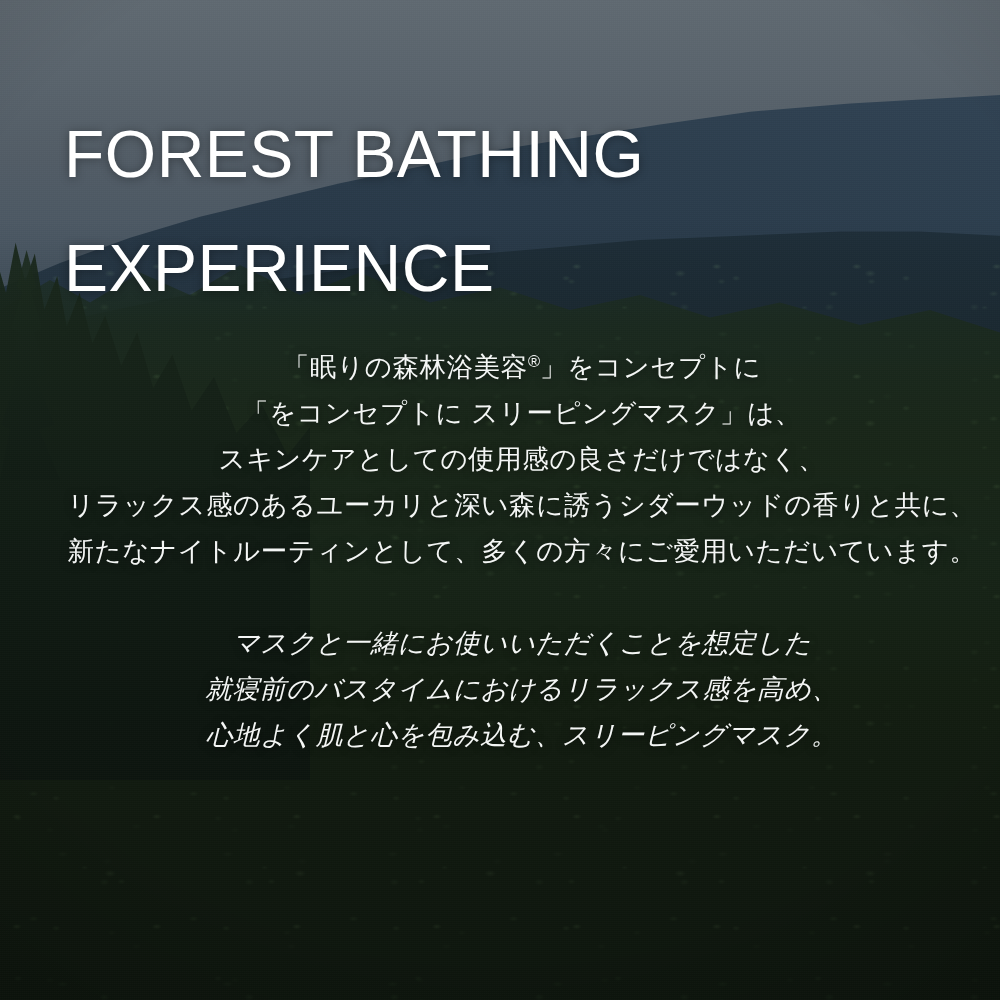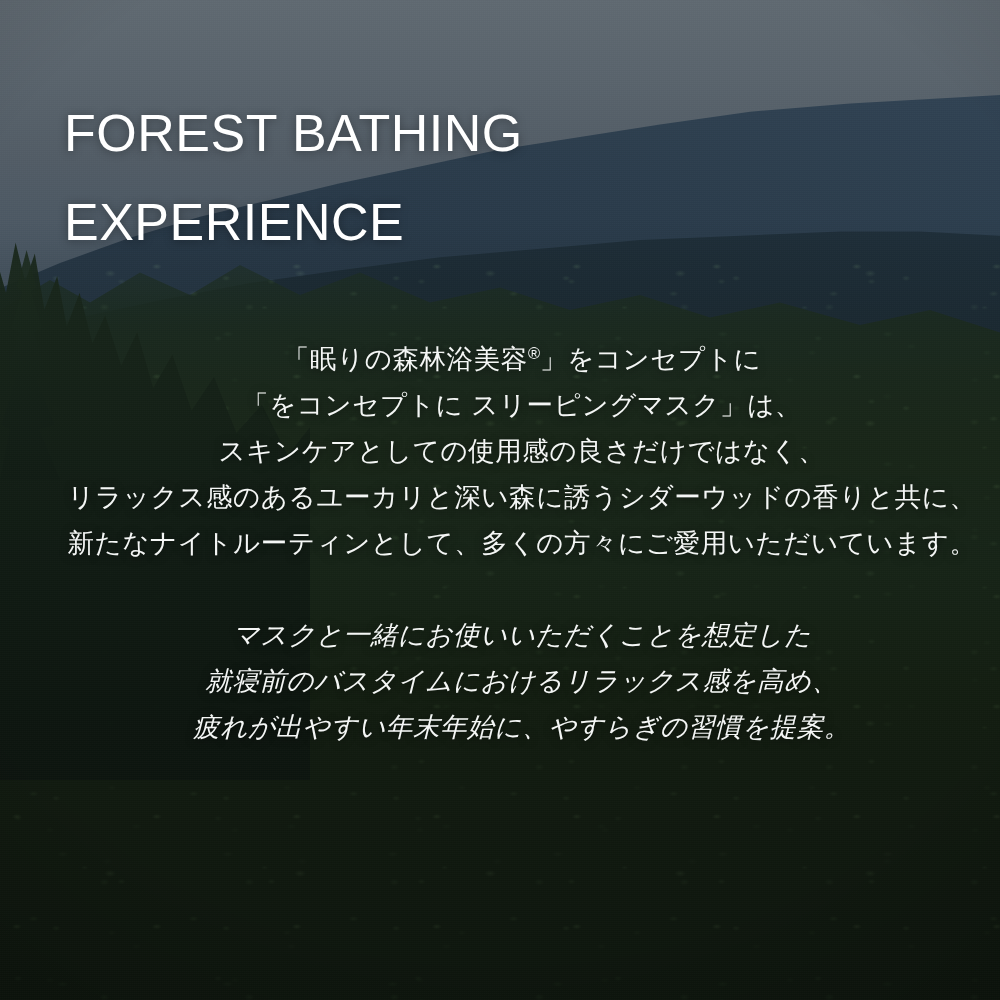--- a/index.html
+++ b/index.html
@@ -161,42 +161,42 @@
 
   
   .content { position: absolute; left: 0; top: 0; width: 100%; height: 100%; }
 
   .headline {
     position: absolute;
     left: 64px;
     top: 54px;
     width: 880px;
     color: #ffffff;
-    font-size: 52px;
+    font-size: 66px;
     line-height: 1.72;
     font-weight: 300;
     letter-spacing: 0.5px;
     white-space: pre-line;
     text-shadow: 0 1px 10px rgba(0,0,0,.35);
   }
 
   .body-copy {
     position: absolute;
     left: 0;
     top: 322px;
     width: 1000px;
     text-align: center;
     color: #f4f6f5;
     font-size: 26.5px;
     line-height: 46px;
     font-weight: 400;
     letter-spacing: 0.6px;
     text-shadow: 0 1px 8px rgba(0,0,0,.55);
   }
-  .para { margin: 8px; padding-left: 44px; }
+  .para { margin: 16px; padding-left: 44px; }
   .para + .para { margin-top: 46px; font-style: italic; }
   .para-line { display: block; white-space: nowrap; }
   .reg-mark {
     font-size: 0.62em;
     vertical-align: 0.55em;
     letter-spacing: 0;
   }
 </style>
 </head>
 <body>
@@ -224,18 +224,18 @@
         <p class="para">
           <span class="para-line">「眠りの森林浴美容<span class="reg-mark">®</span>」をコンセプトに</span>
           <span class="para-line">「をコンセプトに スリーピングマスク」は、</span>
           <span class="para-line">スキンケアとしての使用感の良さだけではなく、</span>
           <span class="para-line">リラックス感のあるユーカリと深い森に誘うシダーウッドの香りと共に、</span>
           <span class="para-line">新たなナイトルーティンとして、多くの方々にご愛用いただいています。</span>
         </p>
         <p class="para">
           <span class="para-line">マスクと一緒にお使いいただくことを想定した</span>
           <span class="para-line">就寝前のバスタイムにおけるリラックス感を高め、</span>
-          <span class="para-line">疲れが出やすい年末年始に、やすらぎの習慣を提案。</span>
+          <span class="para-line">心地よく肌と心を包み込む、スリーピングマスク。</span>
         </p>
       </div>
 
   </div>
 </div>
 
 </body></html>

